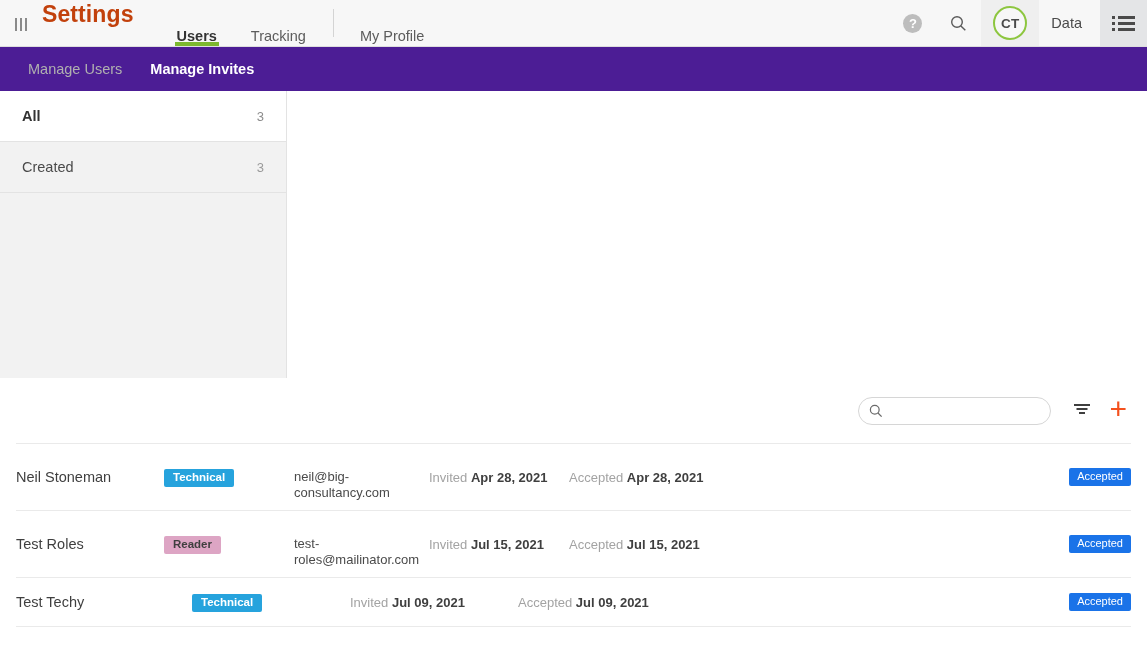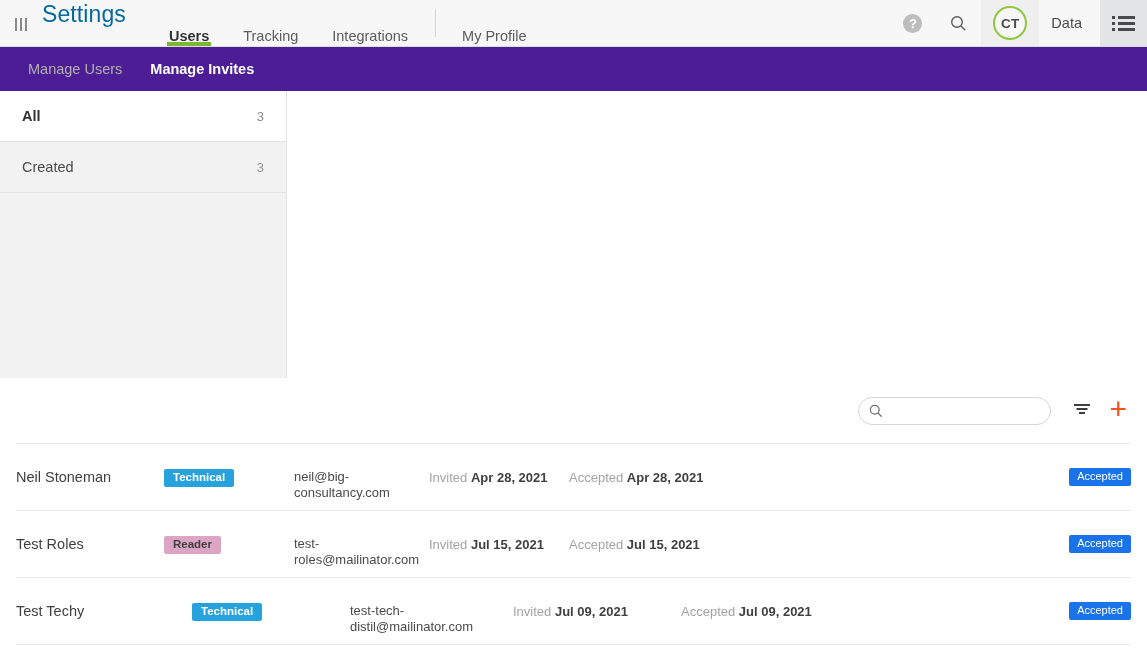--- a/index.html
+++ b/index.html
@@ -25,22 +25,22 @@
   .grip {
     width: 42px;
     display: flex; align-items: center; justify-content: center;
     padding-top: 2px;
   }
   .grip .bars { display: flex; gap: 3px; }
   .grip .bars i { display: block; width: 2px; height: 13px; background: #8a8a8a; }
 
   .app-title {
     font-size: 23px;
-    color: #0369a1;
-    font-weight: 400;
+    color: #c2410c;
+    font-weight: 700;
     letter-spacing: .1px;
     display: flex; align-items: center;
     padding-right: 26px;
     padding-bottom: 17px;
   }
 
   .nav-tabs { display: flex; align-items: stretch; }
   .nav-tab {
     display: flex; align-items: flex-end;
     padding: 0 17px;
@@ -259,23 +259,20 @@
   </div>
 
   <div class="app-title">Settings</div>
 
   <div class="nav-tabs">
     <div class="nav-tab active">
       <span>Users</span>
     </div>
     <div class="nav-tab">
       <span>Tracking</span>
-    </div>
-    <div class="nav-tab">
-      <span>Integrations</span>
     </div>
     <div class="nav-sep"></div>
     <div class="nav-tab">
       <span>My Profile</span>
     </div>
   </div>
 
   <div class="topbar-right">
     <div class="hdr-btn">
       <span class="help-circle">?</span>
@@ -385,21 +382,20 @@
         <div class="c-status">
           <span class="badge-accepted">Accepted</span>
         </div>
       </div>
 
       <div class="row">
         <div class="c-name">Test Techy</div>
         <div class="c-role">
           <span class="tag tag-technical">Technical</span>
         </div>
-        <div class="c-email">test-tech-distil@mailinator.com</div>
         <div class="c-invited">
           <span class="lbl">Invited</span>
           <span class="val">Jul 09, 2021</span>
         </div>
         <div class="c-accepted">
           <span class="lbl">Accepted</span>
           <span class="val">Jul 09, 2021</span>
         </div>
         <div class="c-status">
           <span class="badge-accepted">Accepted</span>

